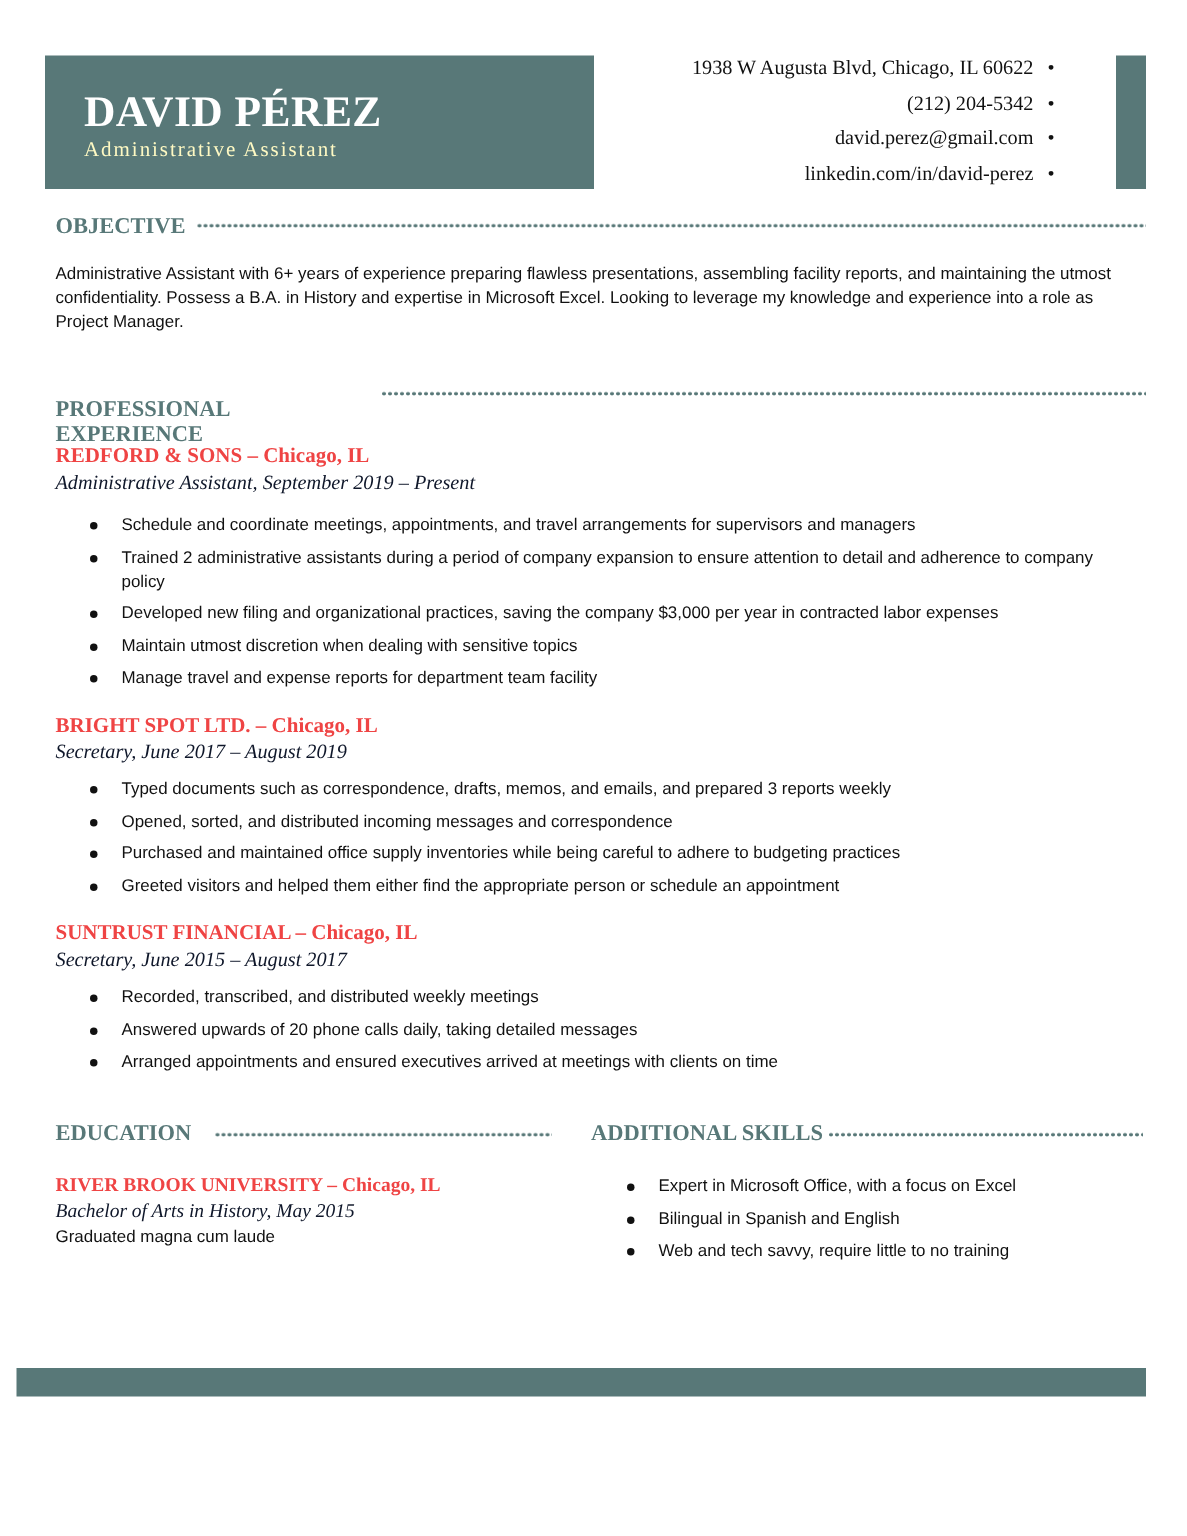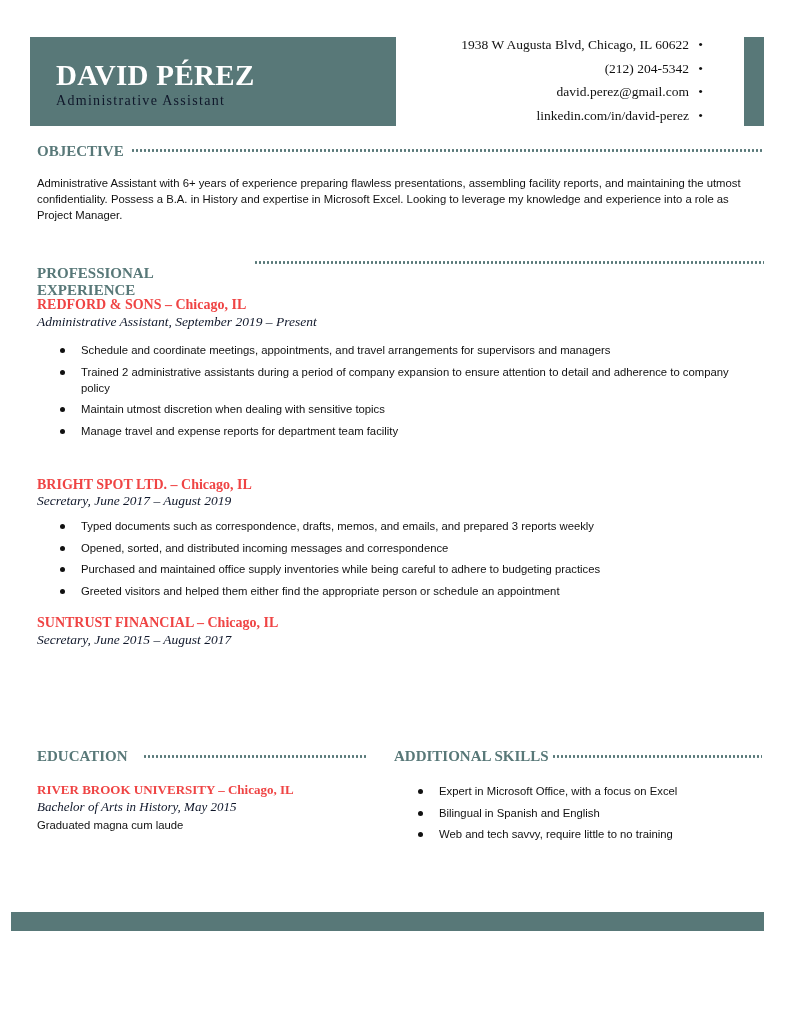--- a/index.html
+++ b/index.html
@@ -11,21 +11,21 @@
       background: var(--accent); color: #fff;
     }
     #name {
       position: absolute; left: 26px; top: 22px;
       font-family: "Liberation Serif", serif; font-weight: bold;
       font-size: 29px; letter-spacing: 0.3px; color: #fff; white-space: nowrap;
     }
     #title {
       position: absolute; left: 26px; top: 56px;
       font-family: "Liberation Serif", serif; font-size: 14px;
-      letter-spacing: 1.3px; color: #0f172a; white-space: nowrap;
+      letter-spacing: 1.3px; color: #fef9c3; white-space: nowrap;
     }
 
     #contact {
       position: absolute; right: 88px; top: 36px; text-align: right;
       font-family: "Liberation Serif", serif; font-size: 13.5px; color: #111;
     }
     .contact-line { height: 23.5px; line-height: 18px; white-space: nowrap; }
     .contact-line .dot { display: inline-block; width: 14px; text-align: right; }
 
     #side-bar {
@@ -108,35 +108,41 @@
     <div>PROFESSIONAL</div>
     <div>EXPERIENCE</div>
   </div>
   <div class="dots" style="left:254px;top:261px;width:510px;"></div>
 
   <div class="company" style="left:37px;top:297px;">REDFORD &amp; SONS – Chicago, IL</div>
   <div class="role" style="left:37px;top:314px;">Administrative Assistant, September 2019 – Present</div>
   <ul class="bullets" style="left:58px;top:342px;width:680px;">
     <li>Schedule and coordinate meetings, appointments, and travel arrangements for supervisors and managers</li>
     <li>Trained 2 administrative assistants during a period of company expansion to ensure attention to detail and adherence to company policy</li>
+    <li>Developed new filing and organizational practices, saving the company $3,000 per year in contracted labor expenses</li>
     <li>Maintain utmost discretion when dealing with sensitive topics</li>
     <li>Manage travel and expense reports for department team facility</li>
   </ul>
 
   <div class="company" style="left:37px;top:477px;">BRIGHT SPOT LTD. – Chicago, IL</div>
   <div class="role" style="left:37px;top:493px;">Secretary, June 2017 – August 2019</div>
   <ul class="bullets" style="left:58px;top:518px;width:680px;">
     <li>Typed documents such as correspondence, drafts, memos, and emails, and prepared 3 reports weekly</li>
     <li>Opened, sorted, and distributed incoming messages and correspondence</li>
     <li>Purchased and maintained office supply inventories while being careful to adhere to budgeting practices</li>
     <li>Greeted visitors and helped them either find the appropriate person or schedule an appointment</li>
   </ul>
 
   <div class="company" style="left:37px;top:615px;">SUNTRUST FINANCIAL – Chicago, IL</div>
   <div class="role" style="left:37px;top:632px;">Secretary, June 2015 – August 2017</div>
+  <ul class="bullets" style="left:58px;top:657px;width:680px;">
+    <li>Recorded, transcribed, and distributed weekly meetings</li>
+    <li>Answered upwards of 20 phone calls daily, taking detailed messages</li>
+    <li>Arranged appointments and ensured executives arrived at meetings with clients on time</li>
+  </ul>
 
   <div class="section-heading" style="left:37px;top:748px;">EDUCATION</div>
   <div class="dots" style="left:143px;top:755px;width:225px;"></div>
   <div class="company" style="left:37px;top:782px;font-size:13px;">RIVER BROOK UNIVERSITY – Chicago, IL</div>
   <div class="role" style="left:37px;top:799px;font-size:13px;">Bachelor of Arts in History, May 2015</div>
   <div class="body-text" style="left:37px;top:817px;white-space:nowrap;text-align:center;">Graduated magna cum laude</div>
 
   <div class="section-heading" style="left:394px;top:748px;">ADDITIONAL SKILLS</div>
   <div class="dots" style="left:552px;top:755px;width:210px;"></div>
   <ul class="bullets" style="left:416px;top:783px;width:350px;">

